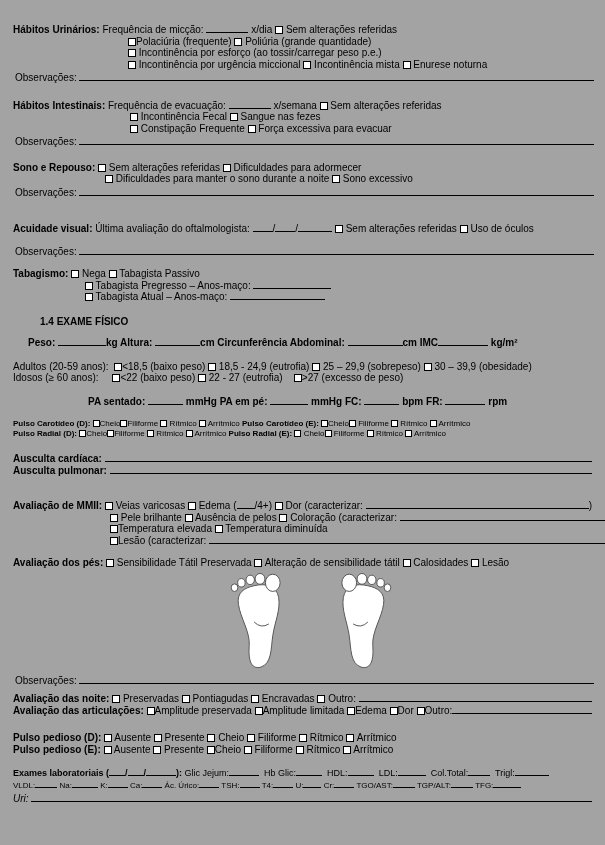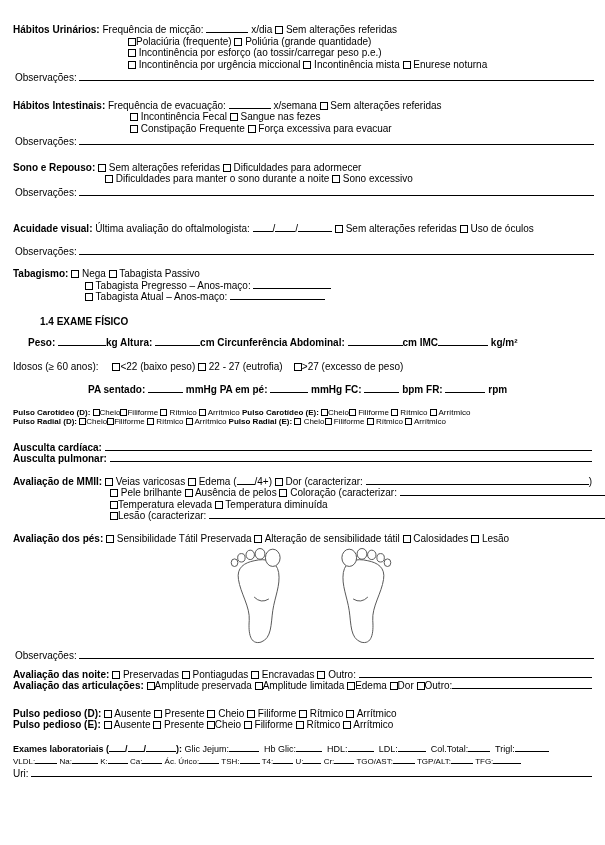--- a/index.html
+++ b/index.html
@@ -1,17 +1,17 @@
 <!DOCTYPE html>
 <html><head>
 <meta charset="utf-8">
 <style>
   html,body{margin:0;padding:0;background:#e8e8e8;}
   .page{
-    width:605px;height:845px;background:#ffffff;box-sizing:border-box;
+    width:605px;height:845px;background:#a3a3a3;box-sizing:border-box;
     padding:24px 13px 0 13px;margin:0 auto;position:relative;overflow:hidden;
     font-family:"Liberation Sans",sans-serif;color:#000;
   }
   .sec{width:100%;}
   .line{display:flex;align-items:baseline;line-height:11.5px;font-size:10px;width:100%;}
   .line.s9{font-size:9px;line-height:11px;}
   .line.s8{font-size:8px;line-height:9.5px;}
   .t{white-space:pre;flex:0 0 auto;}
   .b{font-weight:bold;}
   .cb{flex:0 0 auto;width:8px;height:8px;border:1px solid #000;box-sizing:border-box;
@@ -156,20 +156,31 @@
           <span class="blank" style="width: 45px;"></span>
           <span class="t b">cm Circunferência Abdominal: </span>
           <span class="blank" style="width: 55px;"></span>
           <span class="t b">cm IMC</span>
           <span class="blank" style="width: 50px;"></span>
           <span class="t b"> kg/m²</span>
         </div>
       </div>
       <div class="sec" style="margin-top: 12px;">
         <div class="line">
+          <span class="t">Adultos (20-59 anos):  </span>
+          <span class="cb"></span>
+          <span class="t">&lt;18,5 (baixo peso) </span>
+          <span class="cb"></span>
+          <span class="t"> 18,5 - 24,9 (eutrofia) </span>
+          <span class="cb"></span>
+          <span class="t"> 25 – 29,9 (sobrepeso) </span>
+          <span class="cb"></span>
+          <span class="t"> 30 – 39,9 (obesidade)</span>
+        </div>
+        <div class="line">
           <span class="t">Idosos (≥ 60 anos):     </span>
           <span class="cb"></span>
           <span class="t">&lt;22 (baixo peso) </span>
           <span class="cb"></span>
           <span class="t"> 22 - 27 (eutrofia)    </span>
           <span class="cb"></span>
           <span class="t">&gt;27 (excesso de peso)</span>
         </div>
       </div>
       <div class="sec" style="margin-top: 12px;">
@@ -230,21 +241,21 @@
       <div class="sec" style="margin-top: 15px;">
         <div class="line">
           <span class="t b">Ausculta cardíaca: </span>
           <span class="blank fill"></span>
         </div>
         <div class="line">
           <span class="t b">Ausculta pulmonar: </span>
           <span class="blank fill"></span>
         </div>
       </div>
-      <div class="sec" style="margin-top: 11px; text-align: right;">
+      <div class="sec" style="margin-top: 24px; text-align: right;">
         <div class="line">
           <span class="t b">Avaliação de MMII: </span>
           <span class="cb"></span>
           <span class="t"> Veias varicosas </span>
           <span class="cb"></span>
           <span class="t"> Edema (</span>
           <span class="blank" style="width: 18px;"></span>
           <span class="t">/4+) </span>
           <span class="cb"></span>
           <span class="t"> Dor (caracterizar: </span>
@@ -414,19 +425,19 @@
           <span class="blank" style="width: 18px;"></span>
           <span class="t"> Cr:</span>
           <span class="blank" style="width: 20px;"></span>
           <span class="t"> TGO/AST:</span>
           <span class="blank" style="width: 22px;"></span>
           <span class="t"> TGP/ALT:</span>
           <span class="blank" style="width: 22px;"></span>
           <span class="t"> TFG:</span>
           <span class="blank" style="width: 28px;"></span>
         </div>
-        <div class="line" style="margin-top: 2px;">
+        <div class="line" style="margin-top: 2px; font-style: italic;">
           <span class="t">Uri: </span>
           <span class="blank fill"></span>
         </div>
       </div>
     </div>
 </div>
 
 </body></html>

